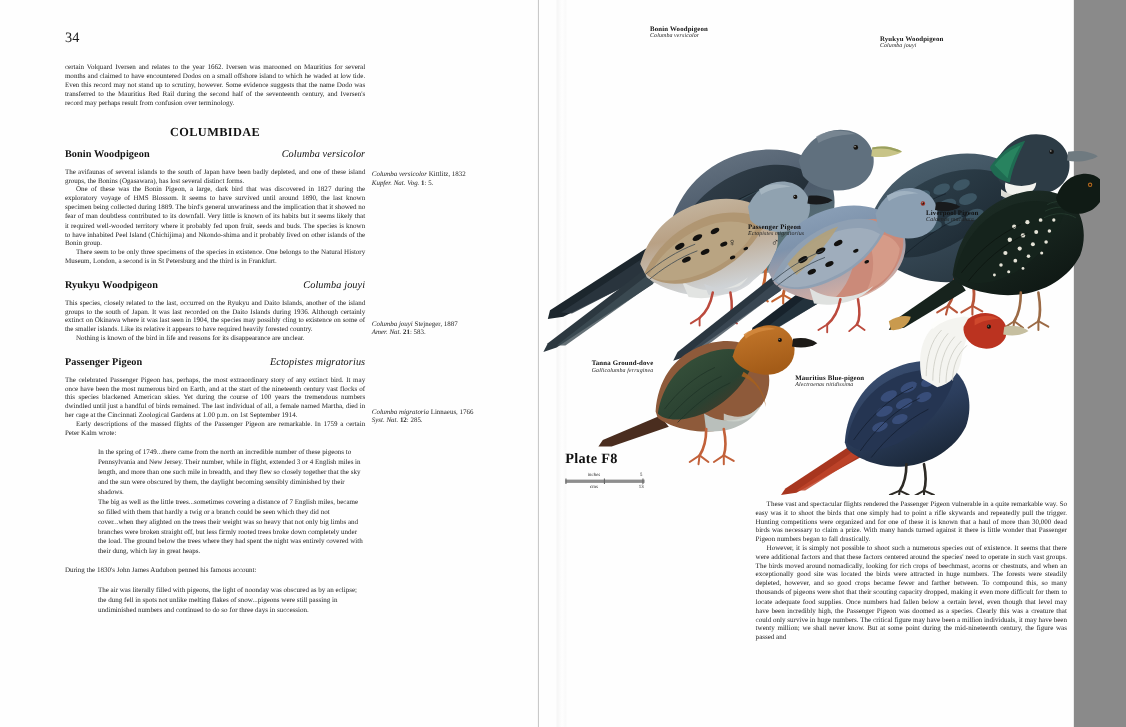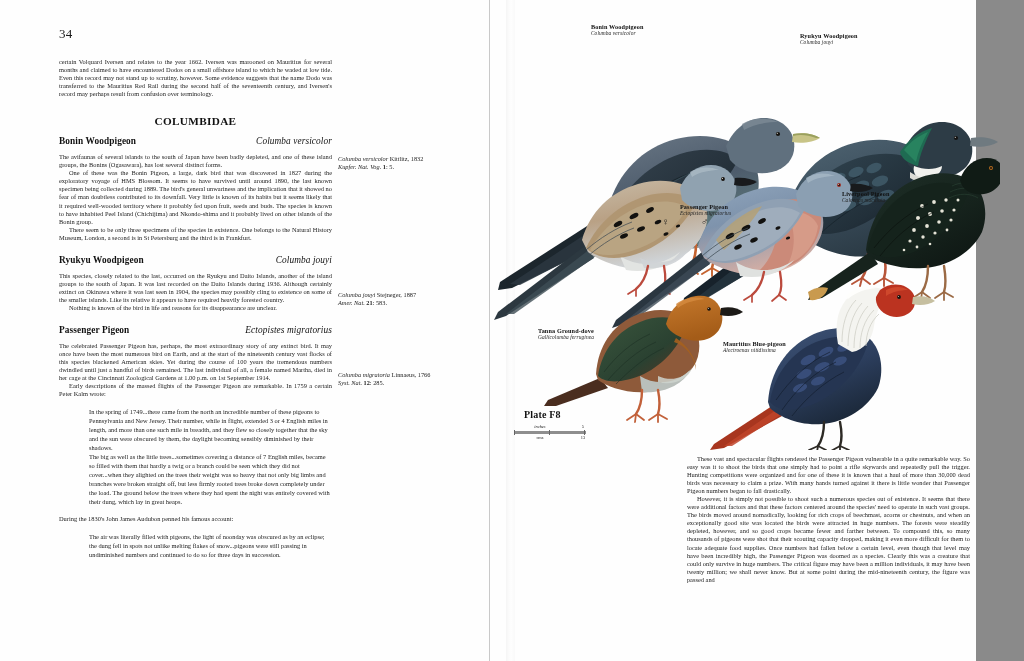--- a/index.html
+++ b/index.html
@@ -165,25 +165,24 @@
     font-size: 10px;
     color: #1a1a1a;
   }
 
   .plate-caption {
     position: absolute;
     left: 24px;
     top: 409px;
   }
   .plate-caption .pc-title {
-    font-size: 10px;
+    font-size: 13px;
     font-weight: bold;
     color: #111;
     letter-spacing: 0.2px;
-    margin-left: 10px;
   }
   .scalebar {
     position: relative;
     width: 72px;
     margin-top: 4px;
   }
   .scalebar .rule {
     position: relative;
     height: 2.5px;
     background: #8e8e8e;

